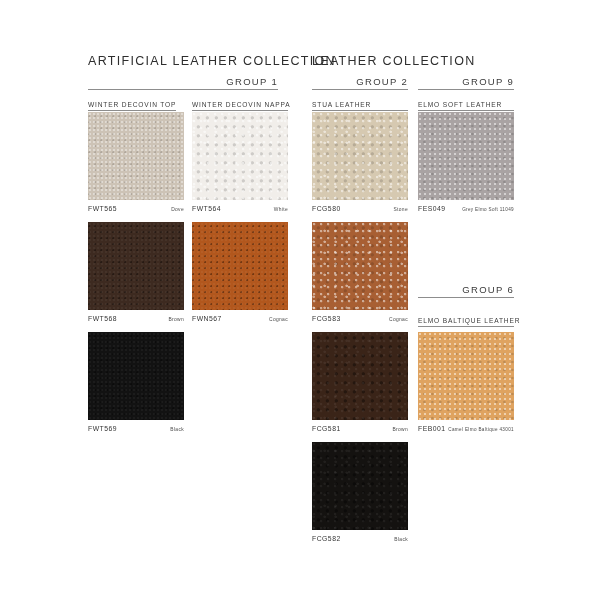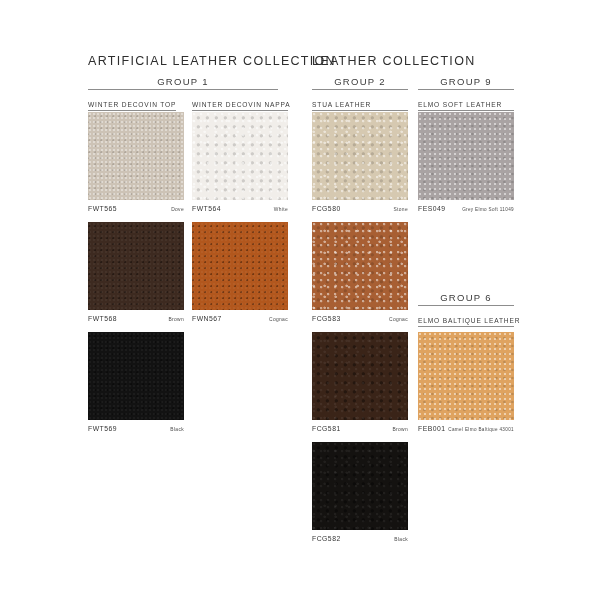--- a/index.html
+++ b/index.html
@@ -19,21 +19,21 @@
     letter-spacing:1.3px;
     font-weight:400;
     color:#2e2e2e;
     white-space:nowrap;
   }
 
   .group-head{position:absolute;}
   .group-title{
     font-size:9.5px;
     letter-spacing:1.3px;
-    text-align:center;
+    text-align:right;
     color:#3a3a3a;
     border-bottom:1px solid #8d8d8d;
     padding-bottom:2px;
     white-space:nowrap;
   }
   .material-name{
     font-size:6.6px;
     letter-spacing:0.85px;
     color:#3a3a3a;
     border-bottom:1px solid #8d8d8d;
@@ -91,21 +91,21 @@
     <div class="material-name">STUA LEATHER</div>
   </div>
 
   <div class="group-head" style="left:418px;top:76px;width:96px;">
     <div class="group-title">GROUP 9</div>
   </div>
   <div class="group-head" style="left:418px;top:96px;width:96px;">
     <div class="material-name">ELMO SOFT LEATHER</div>
   </div>
 
-  <div class="group-head" style="left:418px;top:292px;width:96px;">
+  <div class="group-head" style="left:418px;top:284px;width:96px;">
     <div class="group-title">GROUP 6</div>
   </div>
   <div class="group-head" style="left:418px;top:312px;width:96px;">
     <div class="material-name">ELMO BALTIQUE LEATHER</div>
   </div>
 
   <div class="swatch-cell" style="left:88px;top:112px;">
     <div class="swatch" style="background: rgb(205, 195, 182);">
         <div class="grain" style="background-image: radial-gradient(circle, rgba(255, 255, 255, 0.55) 0px, rgba(255, 255, 255, 0.55) 0.6px, transparent 1.1px), radial-gradient(circle at 20% 70%, rgba(0, 0, 0, 0.16) 0px, rgba(0, 0, 0, 0.16) 0.7px, transparent 1.2px); background-size: 4px 4px, 6px 6px; opacity: 0.9;"></div>
       </div>

